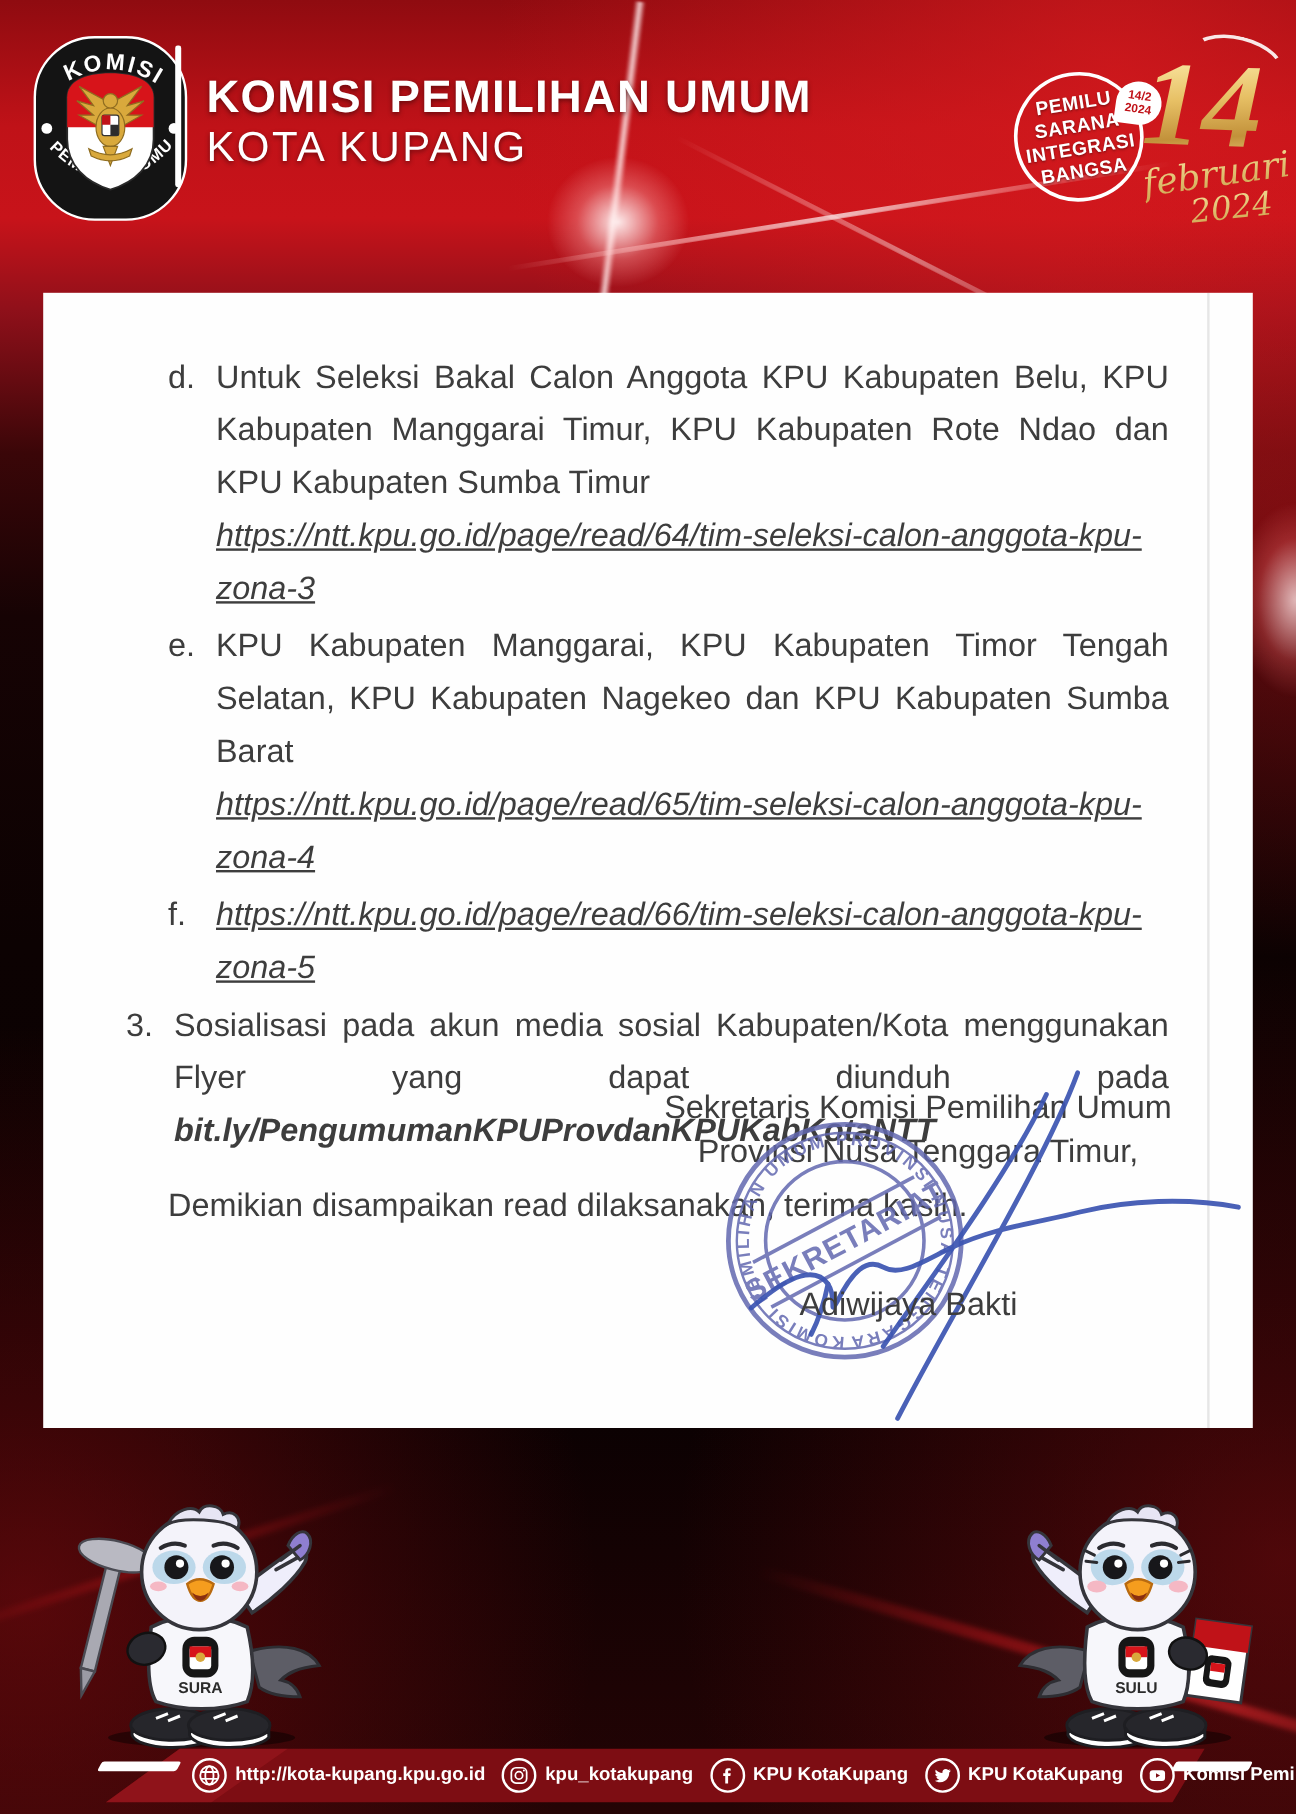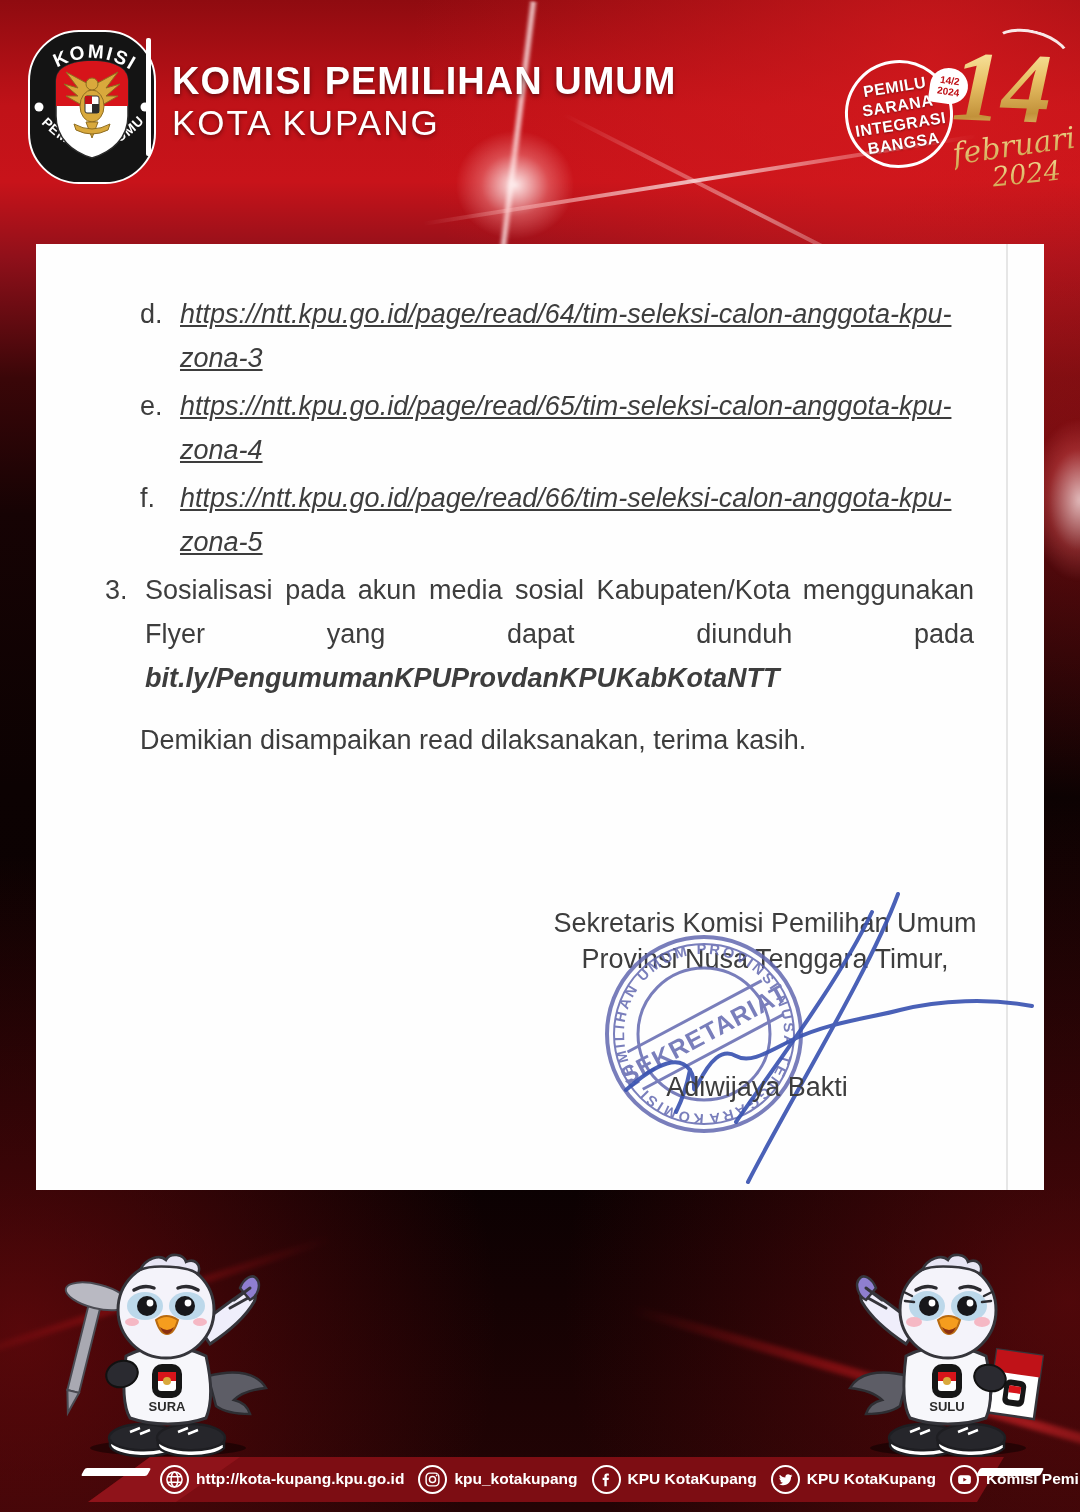--- a/index.html
+++ b/index.html
@@ -130,24 +130,26 @@
     <div>2024</div>
   </div>
   <div class="abs arc-flare"></div>
   <div class="abs gold14">14</div>
   <div class="abs gold-month">februari</div>
   <div class="abs gold-year">2024</div>
 
   <div class="abs doc">
     <div class="item sub">
       <span class="marker">d.</span>
+      <p class="body">Untuk Seleksi Bakal Calon Anggota KPU Kabupaten Belu, KPU Kabupaten Manggarai Timur, KPU Kabupaten Rote Ndao dan KPU Kabupaten Sumba Timur</p>
       <p class="link">https://ntt.kpu.go.id/page/read/64/tim-seleksi-calon-anggota-kpu-zona-3</p>
     </div>
     <div class="item sub">
       <span class="marker">e.</span>
+      <p class="body">KPU Kabupaten Manggarai, KPU Kabupaten Timor Tengah Selatan, KPU Kabupaten Nagekeo dan KPU Kabupaten Sumba Barat</p>
       <p class="link">https://ntt.kpu.go.id/page/read/65/tim-seleksi-calon-anggota-kpu-zona-4</p>
     </div>
     <div class="item sub">
       <span class="marker">f.</span>
       <p class="link">https://ntt.kpu.go.id/page/read/66/tim-seleksi-calon-anggota-kpu-zona-5</p>
     </div>
     <div class="item">
       <span class="marker">3.</span>
       <p class="body"><span>Sosialisasi pada akun media sosial Kabupaten/Kota menggunakan Flyer yang dapat diunduh pada </span><span class="inline-link">bit.ly/PengumumanKPUProvdanKPUKabKotaNTT</span></p>
     </div>

